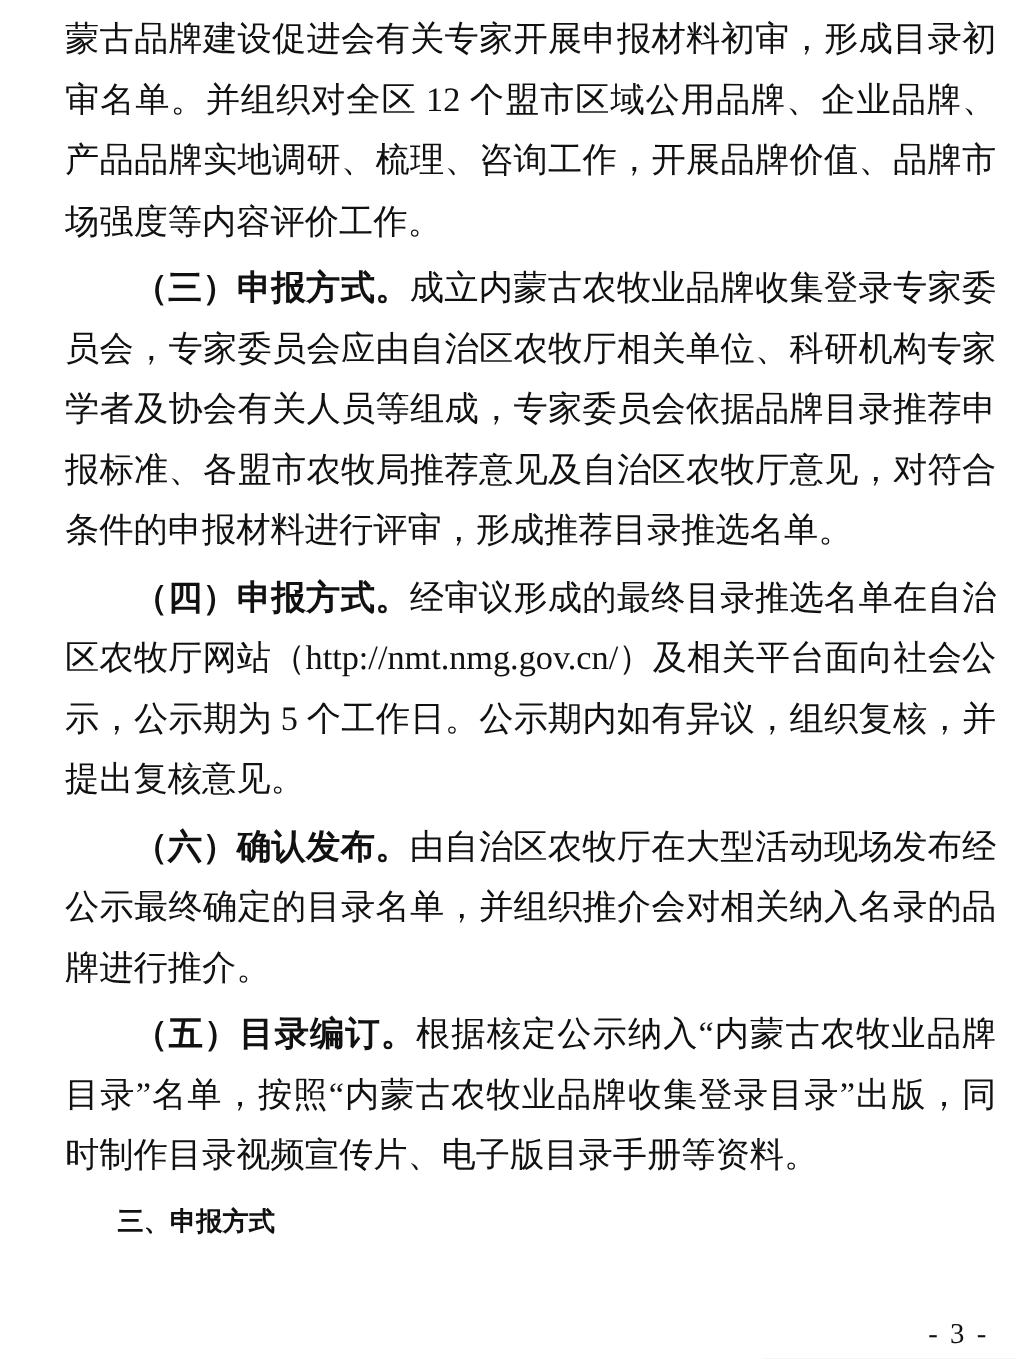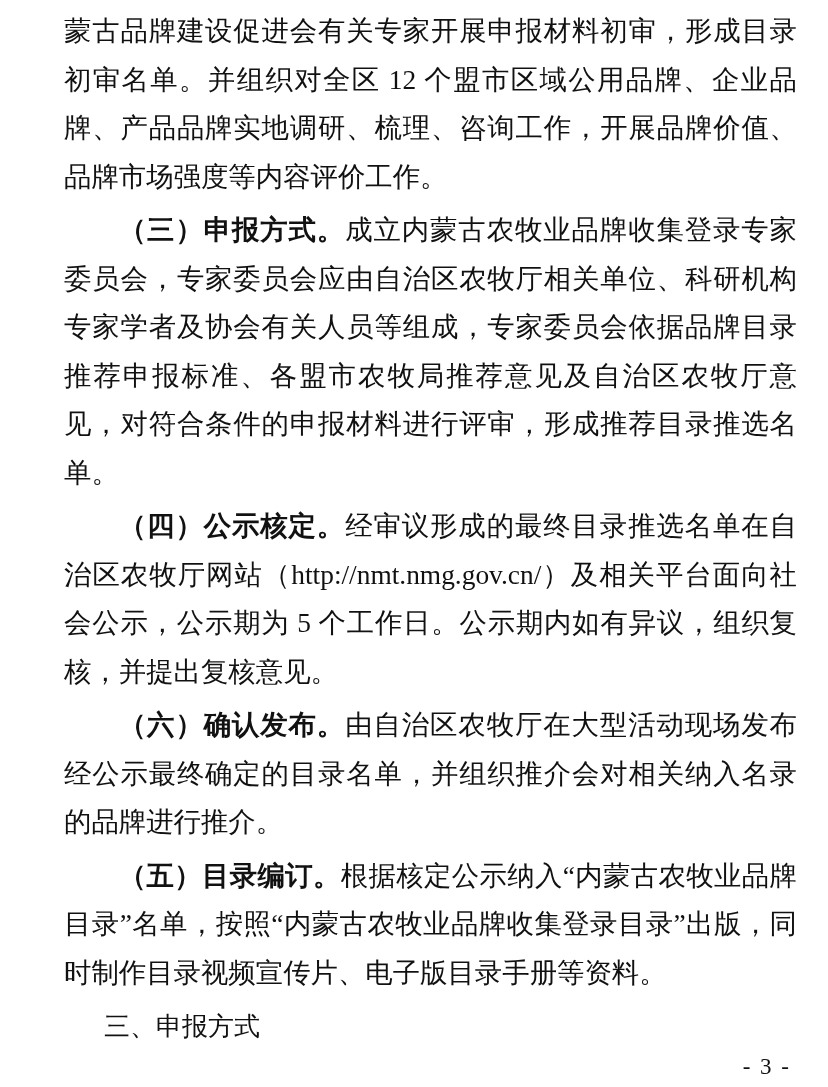--- a/index.html
+++ b/index.html
@@ -17,42 +17,42 @@
     font-family: "Liberation Serif", "DejaVu Serif", serif;
     overflow: hidden;
   }
   .content {
     position: absolute;
     top: 7px;
     left: 52px;
     width: 745px;
   }
   p.para {
-    margin: 0 0 5px 12px;
+    margin: 0 0 5px 0;
     font-size: 27.4px;
     line-height: 48.5px;
     text-align: justify;
     text-justify: inter-ideograph;
     letter-spacing: 0;
     word-break: break-all;
   }
   p.para.indent {
     text-indent: 2em;
   }
   .lead {
     font-family: "Liberation Sans", "DejaVu Sans", sans-serif;
     font-weight: 700;
   }
   p.heading {
     margin: 3px 0 0 0;
-    font-size: 26px;
+    font-size: 21px;
     line-height: 48.5px;
     text-indent: 2em;
     font-family: "Liberation Sans", "DejaVu Sans", sans-serif;
-    font-weight: 400;
+    font-weight: 700;
   }
   .pagenum {
     position: absolute;
     right: 37px;
     bottom: 9px;
     font-size: 23px;
     line-height: 23px;
     letter-spacing: 2px;
     font-family: "Liberation Serif", "DejaVu Serif", serif;
     color: #111111;
@@ -62,21 +62,21 @@
 </head>
 <body>
 
 <div class="page">
   <div class="content">
 
     <p class="para"><span>蒙古品牌建设促进会有关专家开展申报材料初审，形成目录初审名单。并组织对全区 12 个盟市区域公用品牌、企业品牌、产品品牌实地调研、梳理、咨询工作，开展品牌价值、品牌市场强度等内容评价工作。</span></p>
 
     <p class="para indent"><b class="lead">（三）申报方式。</b><span>成立内蒙古农牧业品牌收集登录专家委员会，专家委员会应由自治区农牧厅相关单位、科研机构专家学者及协会有关人员等组成，专家委员会依据品牌目录推荐申报标准、各盟市农牧局推荐意见及自治区农牧厅意见，对符合条件的申报材料进行评审，形成推荐目录推选名单。</span></p>
 
-    <p class="para indent"><b class="lead">（四）公示核定。</b><span>经审议形成的最终目录推选名单在自治区农牧厅网站（http://nmt.nmg.gov.cn/）及相关平台面向社会公示，公示期为 5 个工作日。公示期内如有异议，组织复核，并提出复核意见。</span></p>
+    <p class="para indent"><b class="lead">（四）申报方式。</b><span>经审议形成的最终目录推选名单在自治区农牧厅网站（http://nmt.nmg.gov.cn/）及相关平台面向社会公示，公示期为 5 个工作日。公示期内如有异议，组织复核，并提出复核意见。</span></p>
 
     <p class="para indent"><b class="lead">（六）确认发布。</b><span>由自治区农牧厅在大型活动现场发布经公示最终确定的目录名单，并组织推介会对相关纳入名录的品牌进行推介。</span></p>
 
     <p class="para indent"><b class="lead">（五）目录编订。</b><span>根据核定公示纳入“内蒙古农牧业品牌目录”名单，按照“内蒙古农牧业品牌收集登录目录”出版，同时制作目录视频宣传片、电子版目录手册等资料。</span></p>
 
     <p class="heading">三、申报方式</p>
 
   </div>
 
   <div class="pagenum">- 3 -</div>

